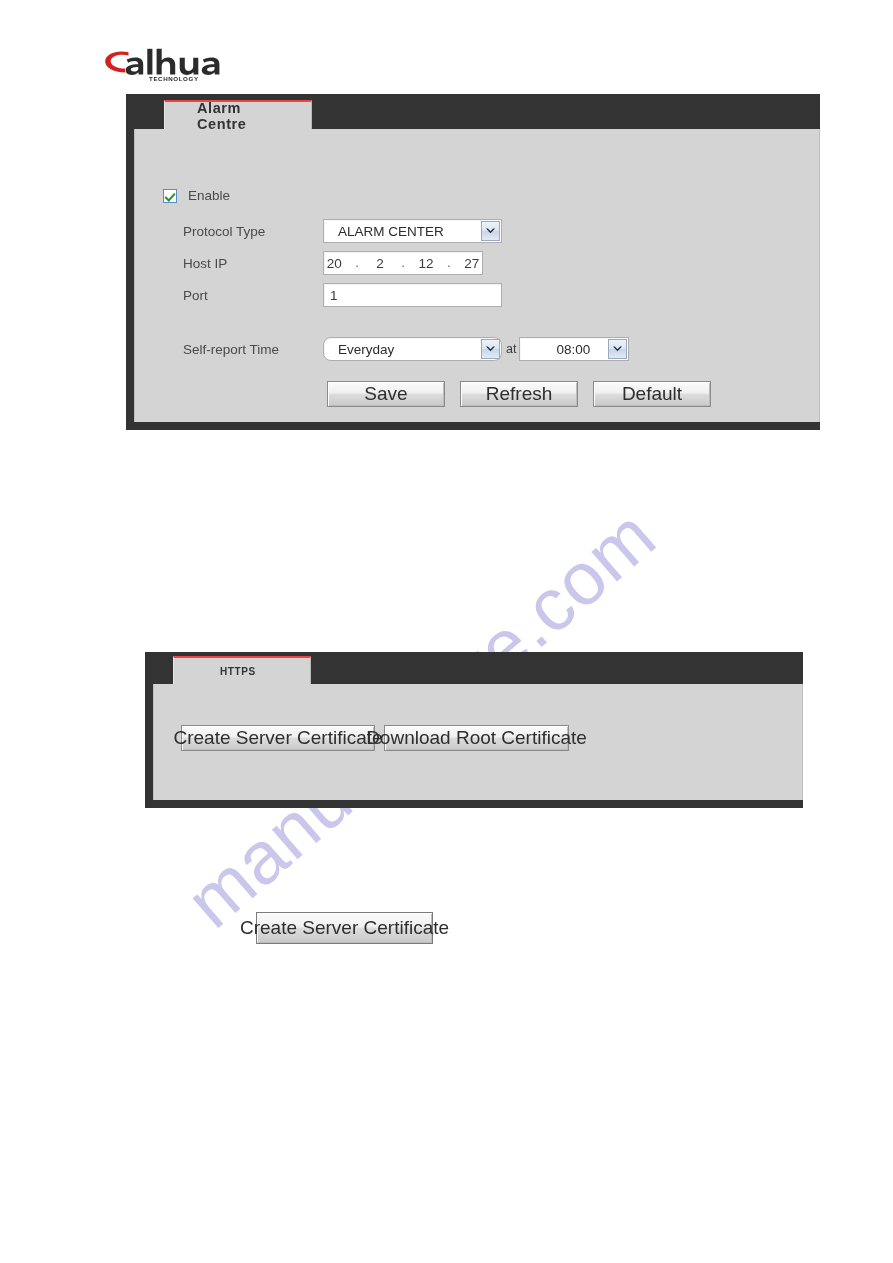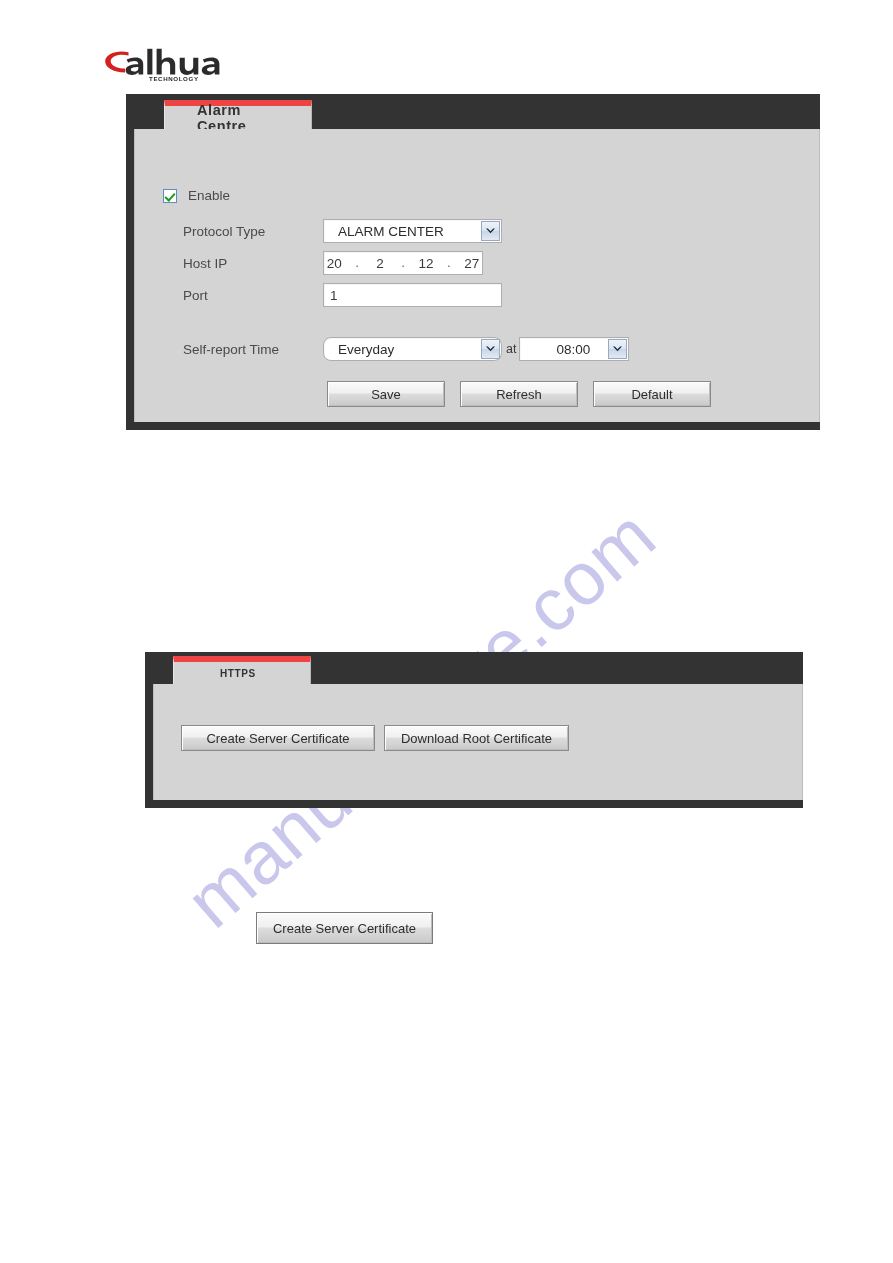--- a/index.html
+++ b/index.html
@@ -72,21 +72,21 @@
     height: 29px;
     background: #d4d4d4;
     color: #333333;
     font-size: 14.5px;
     font-weight: bold;
     letter-spacing: 0.6px;
     display: flex;
     align-items: center;
     padding: 0 26px 0 26px;
     box-sizing: border-box;
-    border-top: 6px solid #ef4444;
+    border-top: 2px solid #ef4444;
     border-left: 1px solid #e6e6e6;
     border-right: 1px solid #b8b8b8;
   }
   .panel-body {
     position: relative;
     background: #d4d4d4;
     border-left: 1px solid #bdbdbd;
     border-right: 1px solid #bdbdbd;
   }
 
@@ -233,21 +233,21 @@
     position: relative;
     top: -1px;
   }
 
   
   .btn {
     background: linear-gradient(to bottom, #fbfbfb 0%, #f0f0f0 45%, #dcdcdc 52%, #c9c9c9 100%);
     border: 1px solid #8a8a8a;
     box-shadow: inset 1px 1px 0 #ffffff, inset -1px -1px 0 #bcbcbc;
     color: #2e2e2e;
-    font-size: 13px;
+    font-size: 19px;
     display: flex;
     align-items: center;
     justify-content: center;
     box-sizing: border-box;
     cursor: pointer;
     white-space: nowrap;
   }
   .btn-row {
     position: absolute;
     left: 192px;

